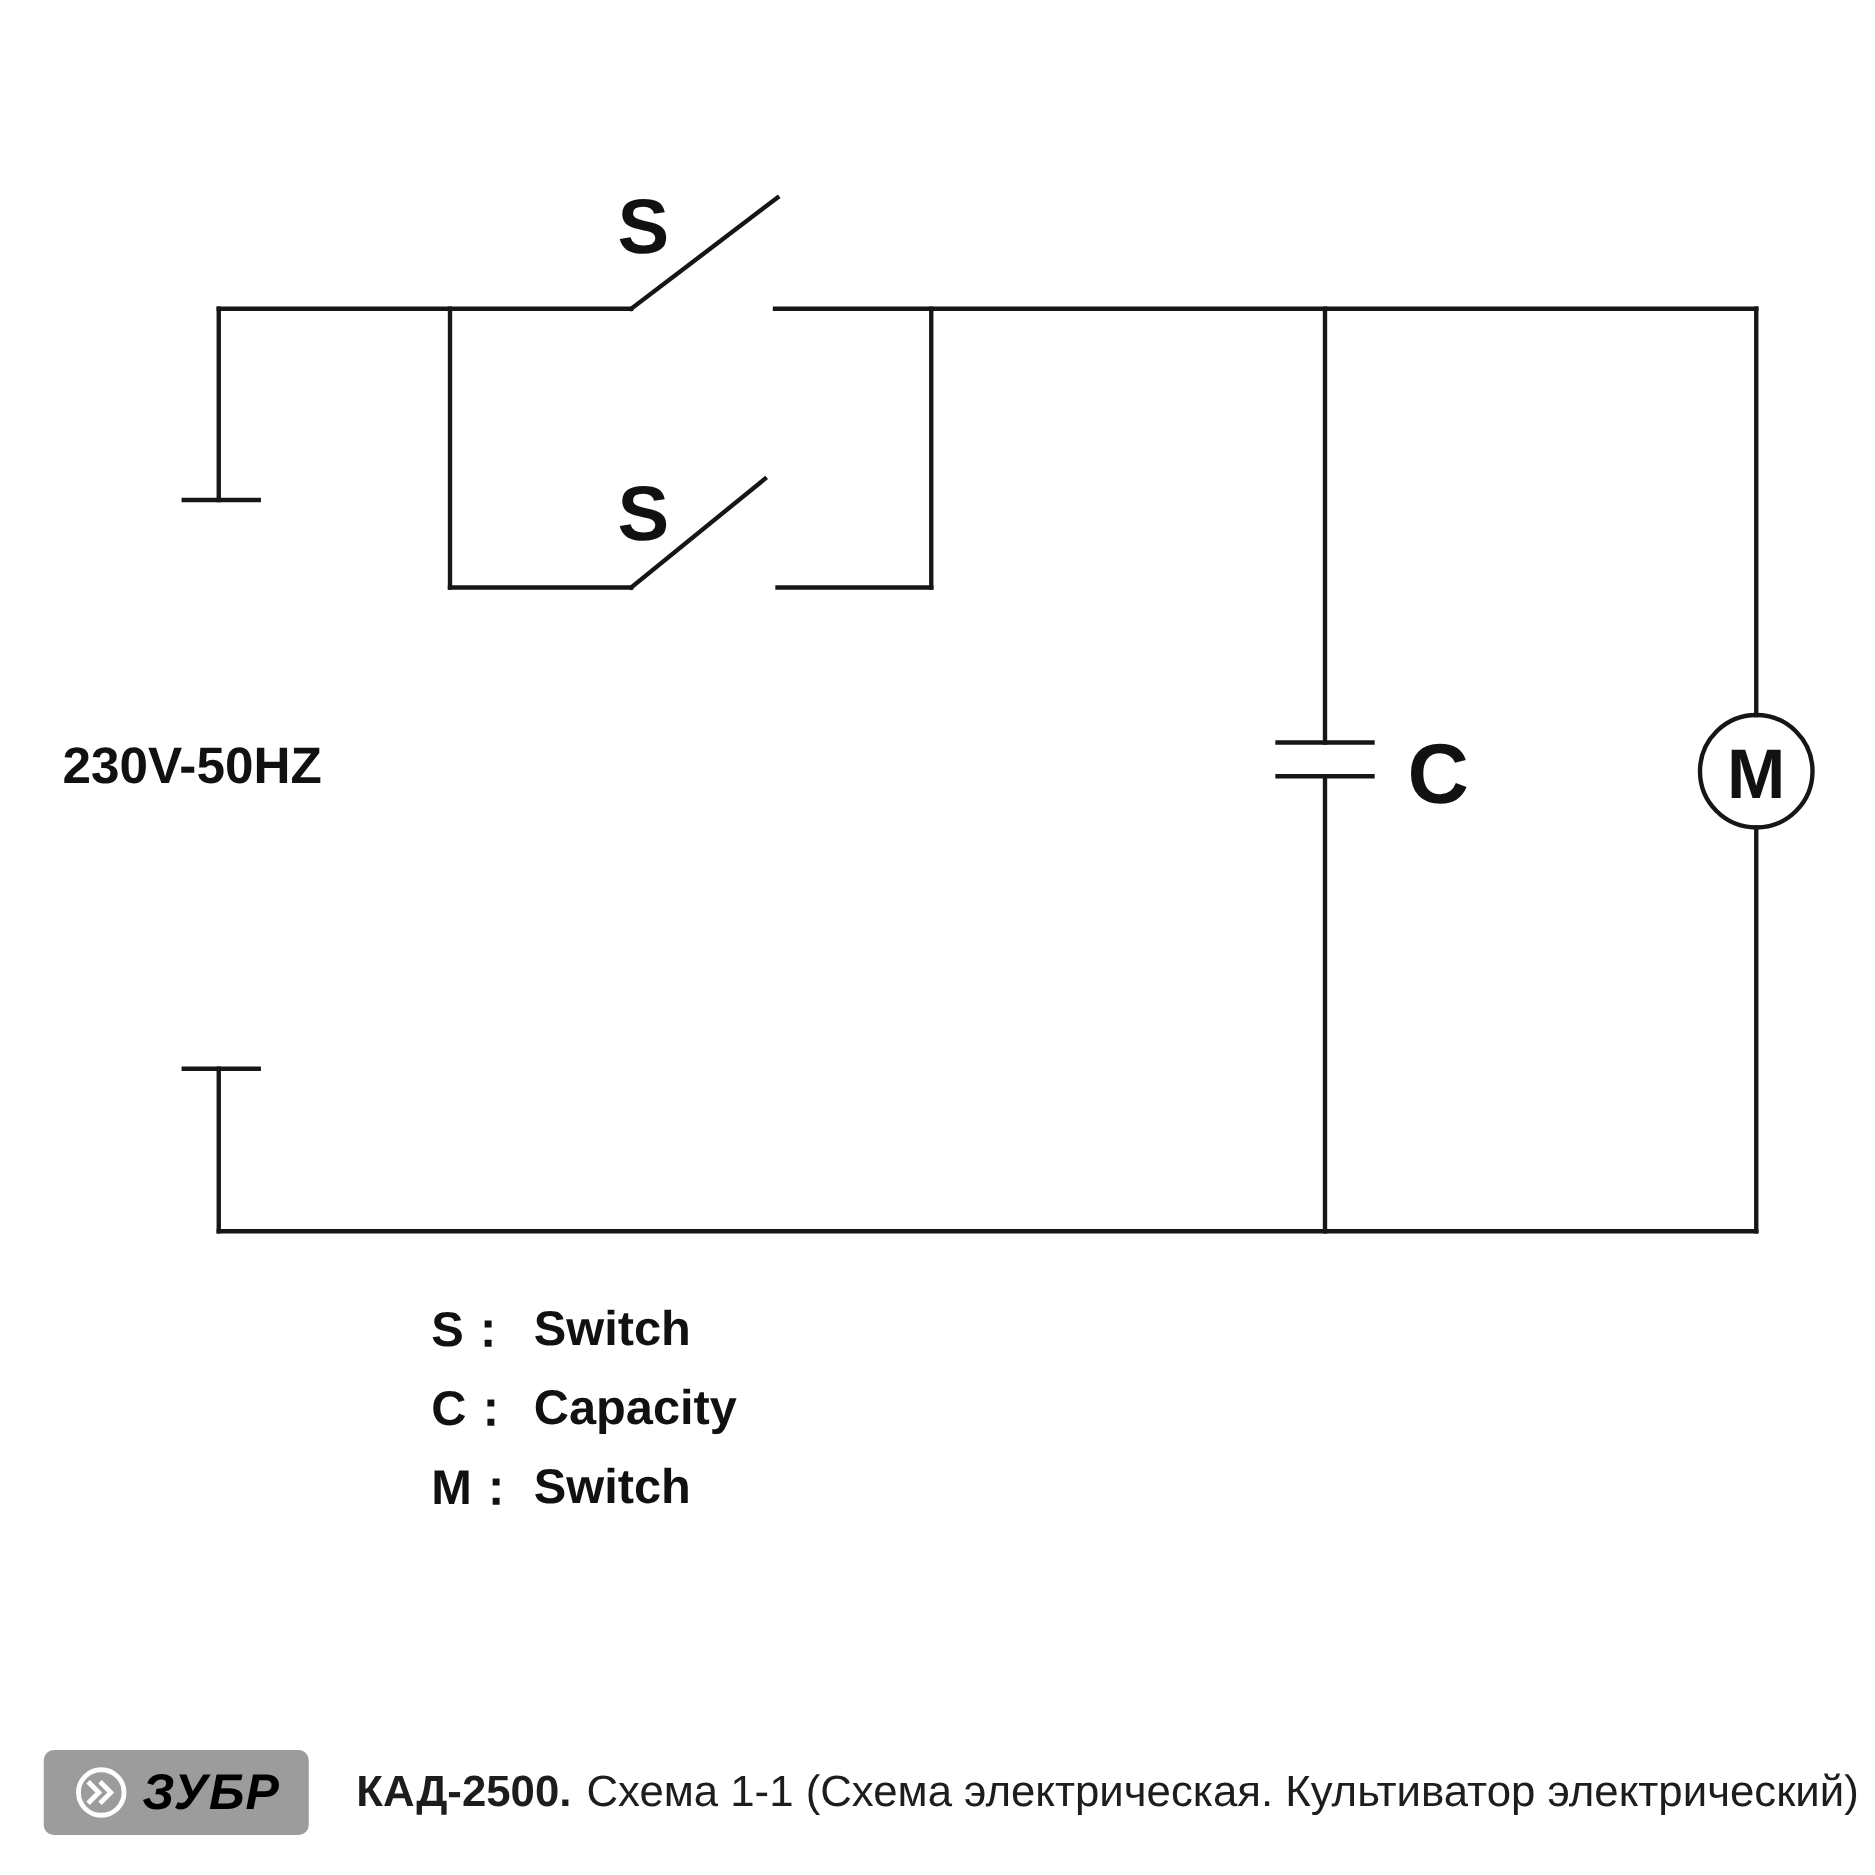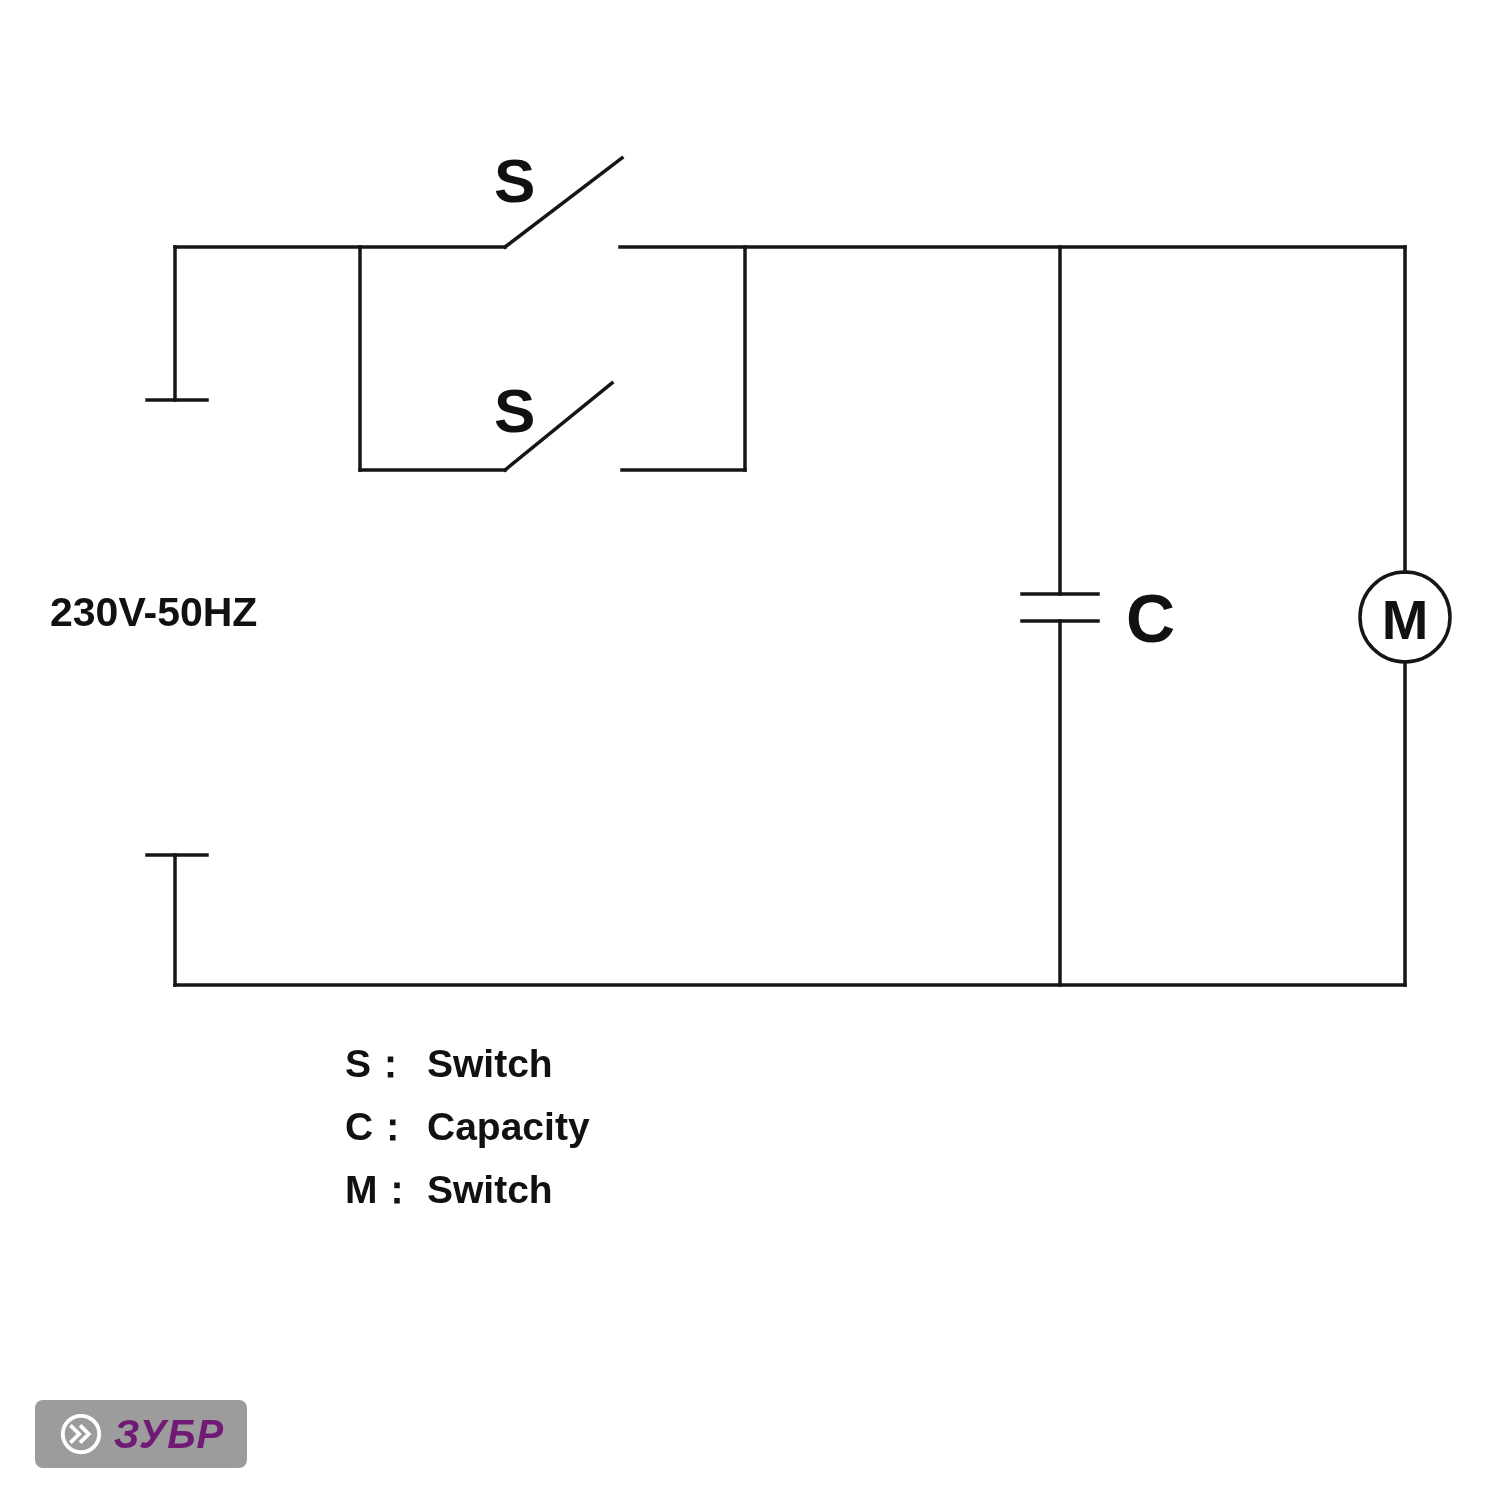--- a/index.html
+++ b/index.html
@@ -47,21 +47,21 @@
     height: 68px;
     background: var(--logo_bg, #9c9c9c);
     border-radius: 8px;
     display: flex;
     align-items: center;
     justify-content: center;
     gap: 10px;
     flex: 0 0 auto;
   }
   .logo-text {
-    color: #701a75;
+    color: #000000;
     font-weight: bold;
     font-style: italic;
     font-size: 40px;
     letter-spacing: 1px;
   }
   .caption {
     font-size: 35px;
     color: #1d1d1d;
     white-space: nowrap;
   }
@@ -139,15 +139,18 @@
 
   <div class="footer">
     <div class="logo">
       <svg width="46" height="46" viewBox="0 0 48 48">
         <circle cx="24" cy="24" r="19" stroke="#ffffff" stroke-width="4" fill="none"></circle>
         <path d="M13 15 l9 9 -9 9" stroke="#ffffff" stroke-width="4" fill="none"></path>
         <path d="M23 15 l9 9 -9 9" stroke="#ffffff" stroke-width="4" fill="none"></path>
       </svg>
       <span class="logo-text">ЗУБР</span>
     </div>
+    <div class="caption">
+      <span class="model">КАД-2500.</span><span class="caption-text">Схема 1-1 (Схема электрическая. Культиватор электрический)</span>
+    </div>
   </div>
 
 </div>
 
 </body></html>

